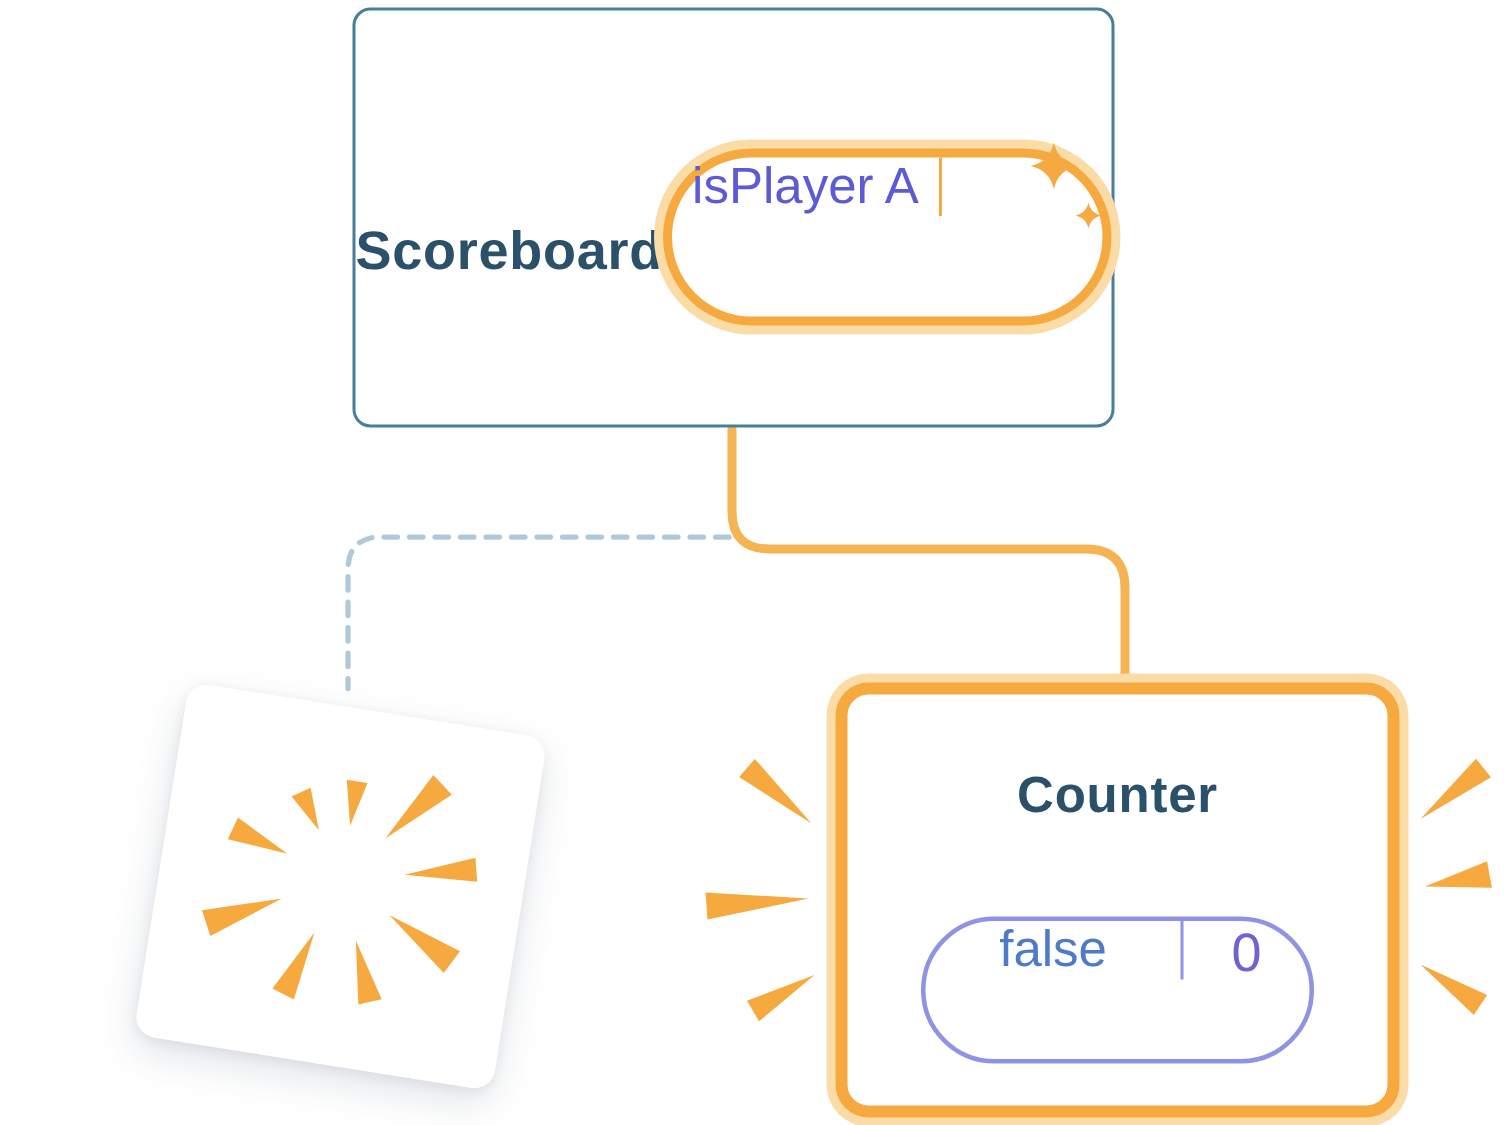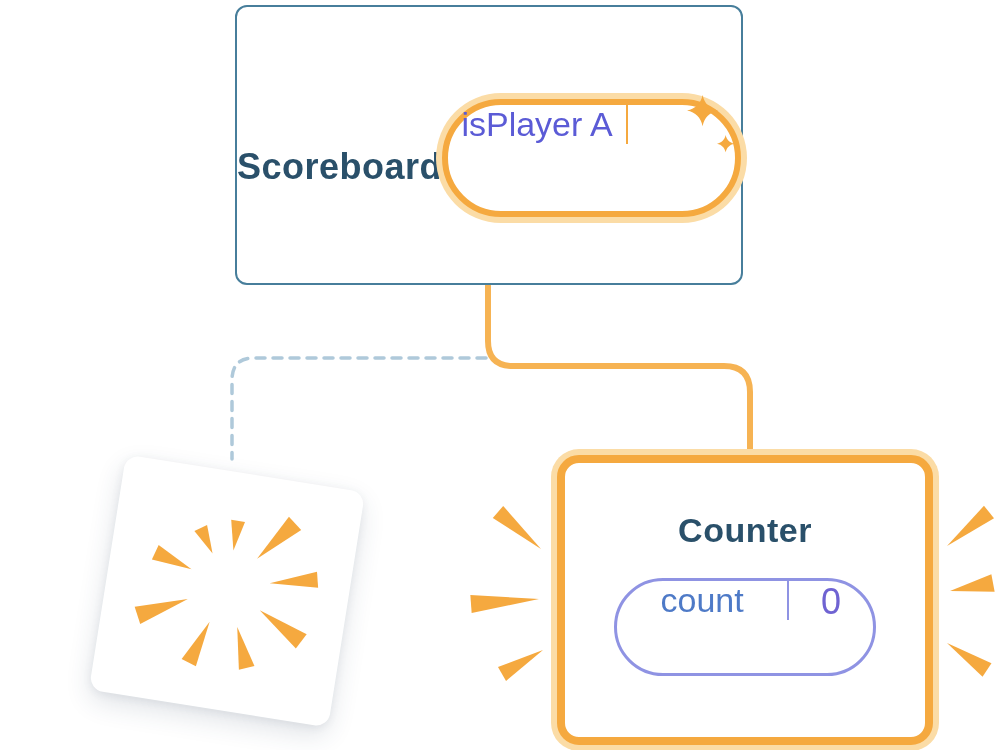--- a/index.html
+++ b/index.html
@@ -112,20 +112,21 @@
     width: 376px; height: 290px;
     box-sizing: border-box;
     background: #ffffff;
     border: 8px solid var(--accent-orange, #F5A93F);
     border-radius: 22px;
     box-shadow: 0 0 0 6px var(--halo-orange, #FBDCA6);
     display: flex;
     flex-direction: column;
     align-items: center;
     z-index: 2;
+    gap: 33px;
   }
   .counter-card .card-title { margin-top: 48px; font-size: 34px; }
   .counter-card .state-pill {
     margin-top: 28px;
     width: 262px; height: 98px;
     border: 3px solid var(--pill-border-purple, #8F93E3);
     border-radius: 50px;
   }
   .counter-card .pill-key {
     width: 67%;
@@ -179,18 +180,18 @@
         <polygon points="108.6393202250021,152.04226065180615 86.81608635339327,193.31872444638364 102.03299061411573,198.26299635638279" class="ray"></polygon>
         <polygon points="83.57772598408854,133.06760098906096 32.268465704449135,149.11003875756165 40.44029469976099,165.14815619295229" class="ray"></polygon>
         <polygon points="82.54953216246724,102.97450576732003 46.3041631714705,84.2589179671335 41.893965478398506,99.6391051021466" class="ray"></polygon>
         <polygon points="100.8690554750531,84.1546473880185 91.01491718575745,57.027245032182115 79.40839116998687,64.85594568077258" class="ray"></polygon>
       </svg>
   </div>
 
   <div class="counter-card">
     <div class="card-title">Counter</div>
     <div class="state-pill">
-      <div class="pill-cell pill-key">count</div>
+      <div class="pill-cell pill-key">false</div>
       <div class="pill-cell pill-value">0</div>
     </div>
   </div>
 
 </div>
 
 </body></html>

